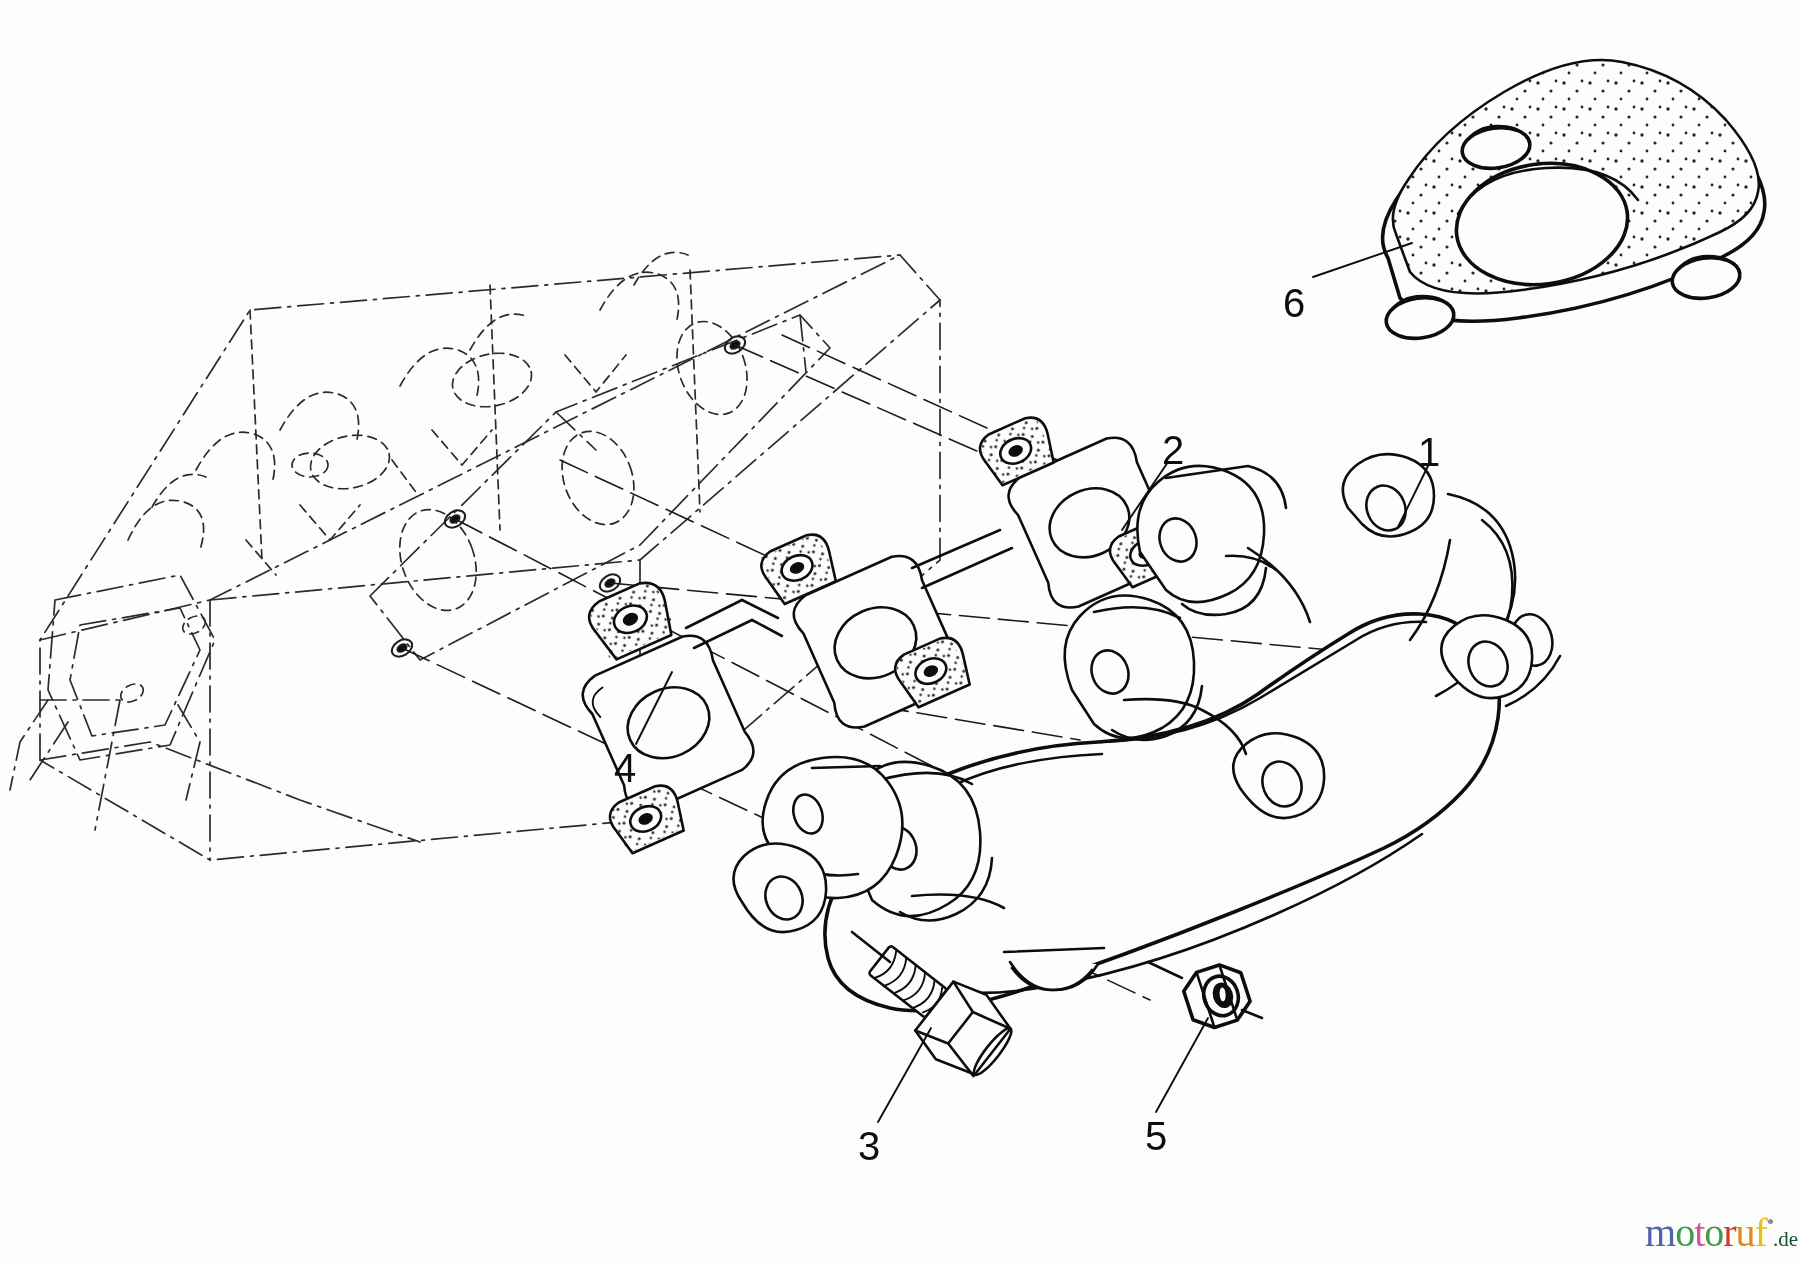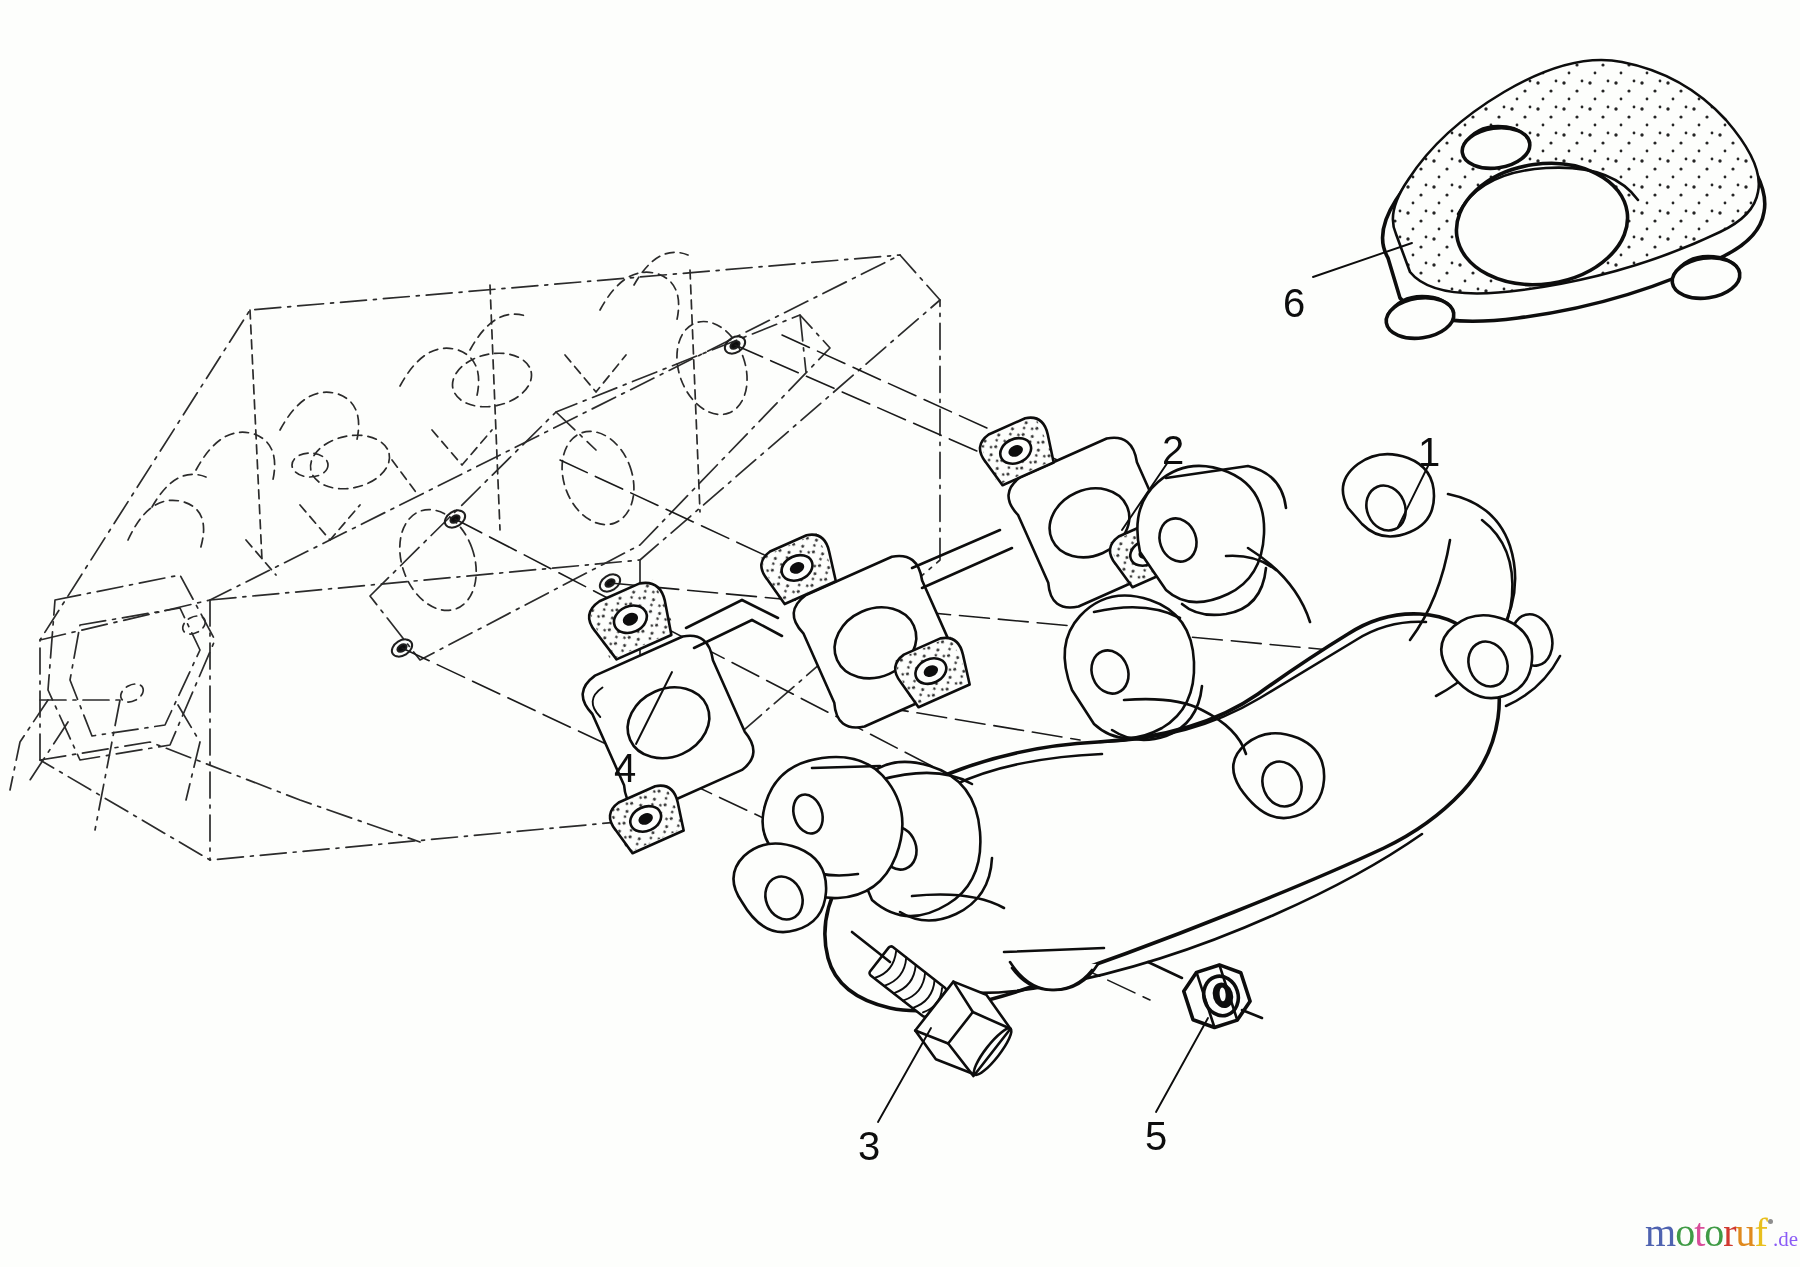--- a/index.html
+++ b/index.html
@@ -22,21 +22,21 @@
   
   #watermark{
     position:absolute;left:1645px;top:1213px;
     font-family:"Liberation Serif", serif;
     font-size:40px;
     letter-spacing:-1px;
     white-space:nowrap;
     line-height:1;
   }
   #watermark .wm-l{display:inline-block;}
-  #watermark .wm-tld{font-size:21px;color:#8b5cf6;letter-spacing:0;}
+  #watermark .wm-tld{font-size:21px;color:#14532d;letter-spacing:0;}
   #watermark .wm-dot{
     display:inline-block;width:5px;height:5px;border-radius:50%;
     background:#8e8e8e;vertical-align:22px;margin-left:1px;
   }
 </style>
 </head>
 <body>
 
 <div id="diagram-root">
 

